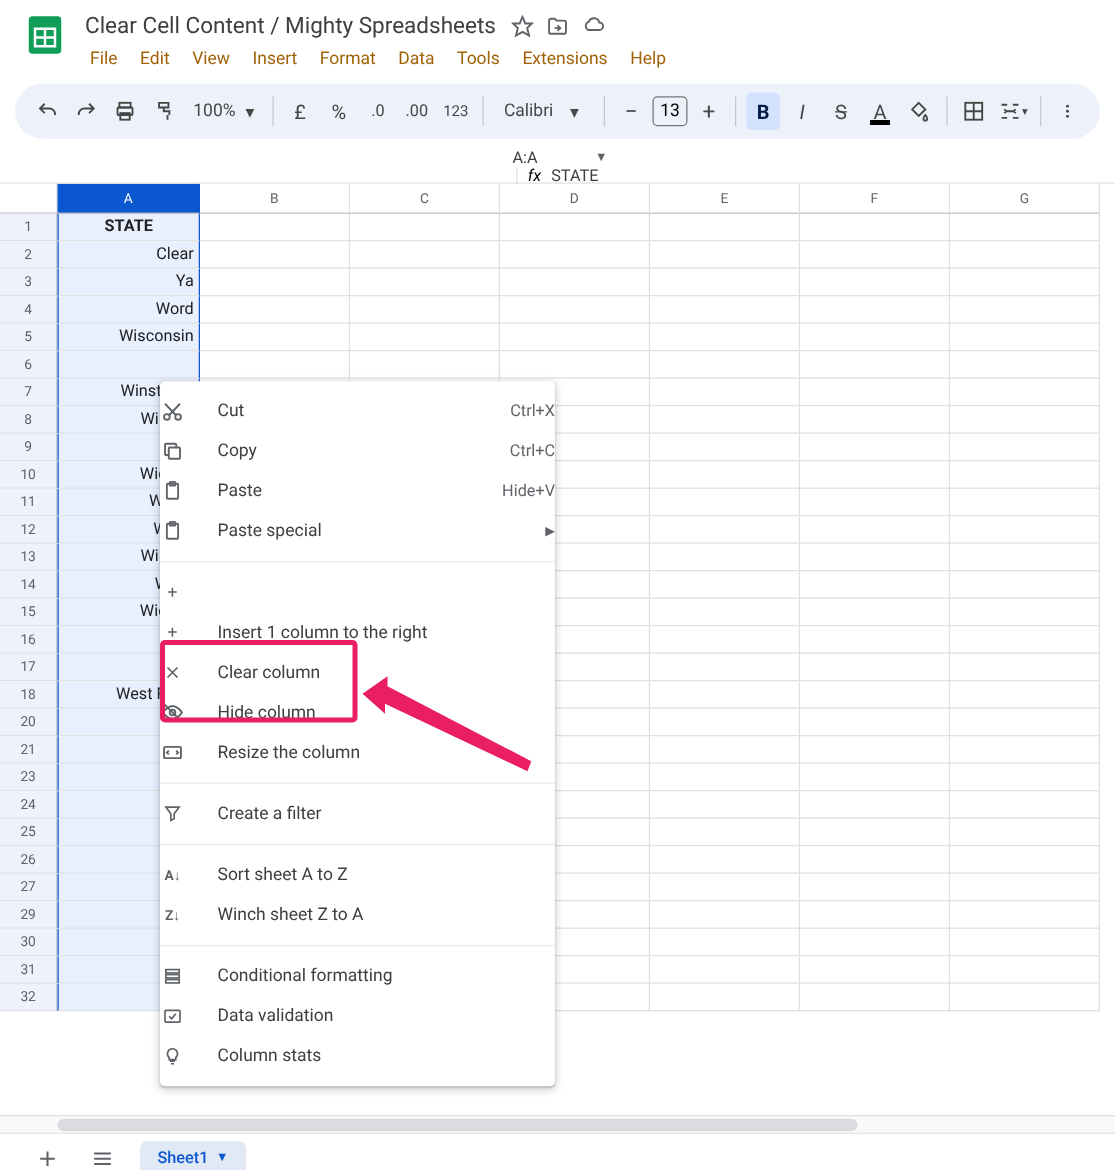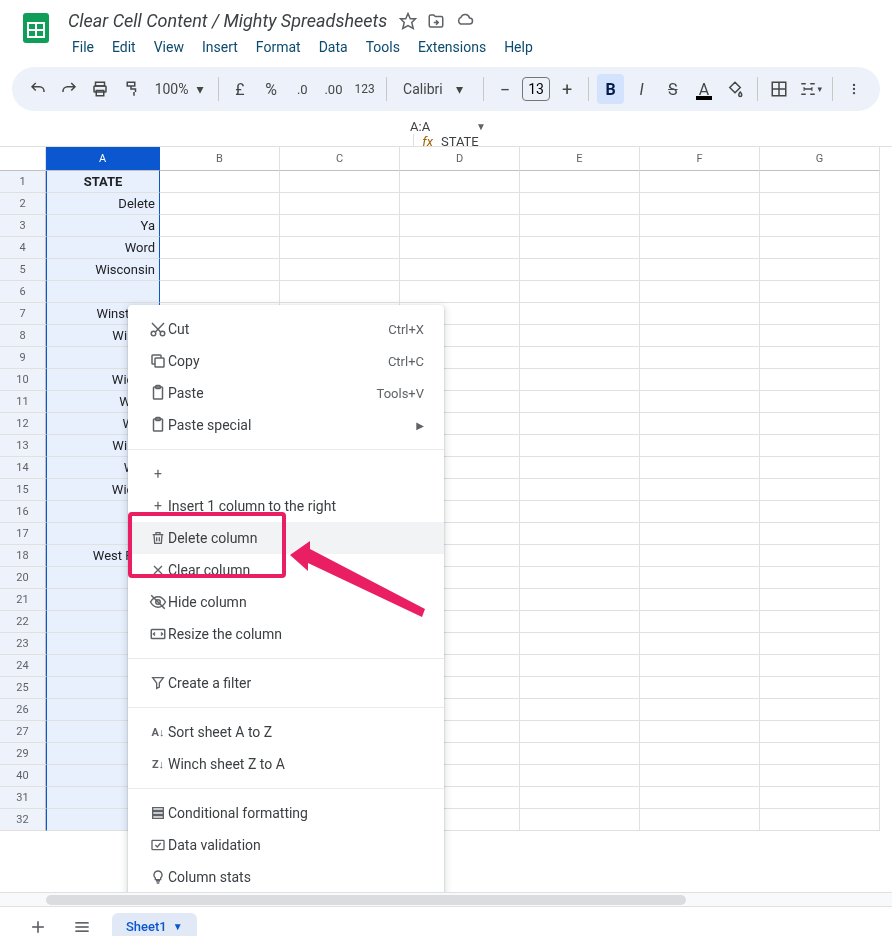--- a/index.html
+++ b/index.html
@@ -2,61 +2,61 @@
 <html><head>
 <meta charset="utf-8">
 <style>
   * { box-sizing: border-box; margin: 0; padding: 0; font-family: 'Google Sans', Roboto, Arial, sans-serif; }
   body { background: #fff; width: 892px; height: 936px; overflow: hidden; position: relative; }
 
   .header { padding: 8px 16px 0 16px; display: flex; align-items: flex-start; gap: 8px; }
   .logo { width: 40px; height: 40px; display: flex; align-items: center; justify-content: center; }
   .title-area { flex: 1; }
   .title-row { display: flex; align-items: center; gap: 8px; }
-  .doc-title { font-size: 18px; color: #3c4043; padding: 2px 4px; font-style: italic; }
+  .doc-title { font-size: 18px; color: #3c4043; padding: 2px 4px; }
   .title-icons { display: flex; gap: 10px; color: #5f6368; }
   .title-icons span { cursor: pointer; }
   .menu-bar { display: flex; gap: 2px; margin-top: 2px; }
-  .menu-item { font-size: 14px; color: #0c4a6e; padding: 4px 8px; border-radius: 4px; cursor: pointer; }
+  .menu-item { font-size: 14px; color: #a16207; padding: 4px 8px; border-radius: 4px; cursor: pointer; }
 
   .toolbar { margin: 8px 12px 0 12px; background: #edf2fa; border-radius: 24px; padding: 4px 12px; display: flex; align-items: center; gap: 4px; height: 44px; }
   .tb-btn { width: 30px; height: 30px; display: flex; align-items: center; justify-content: center; border-radius: 4px; color: #444746; cursor: pointer; font-size: 16px; }
   .tb-sep { width: 1px; height: 24px; background: #c7c7c7; margin: 0 4px; }
   .zoom { display:flex; align-items:center; gap:8px; font-size:14px; color:#444746; padding: 0 6px; cursor:pointer;}
   .font-sel { display:flex; align-items:center; gap:4px; font-size:14px; color:#444746; padding: 0 12px 0 8px; cursor:pointer; min-width:80px;}
   .font-size-group { display:flex; align-items:center; gap:0; }
   .fs-btn { width:26px; height:26px; display:flex; align-items:center; justify-content:center; color:#444746; cursor:pointer; font-size:18px;}
   .fs-input { width:28px; height:24px; border:1px solid #747775; border-radius:4px; text-align:center; font-size:14px; background:transparent; margin: 0 4px;}
   .bold-active { background: #d3e3fd; color:#041e49; font-weight:bold; }
   .text-color-btn { position:relative; }
   .text-color-underline { position:absolute; bottom:4px; left:6px; right:6px; height:4px; background:#000; }
 
   .name-box-row { display:flex; align-items:center; border-bottom:1px solid #e0e0e0; height:28px; margin-top:8px;flex-direction:column;}
   .name-box { width:96px; padding-left:12px; font-size:13px; color:#3c4043; display:flex; align-items:center; justify-content:space-between; padding-right:8px;}
   .fx-area { border-left:1px solid #e0e0e0; flex:1; display:flex; align-items:center; padding-left:8px; gap:8px;}
-  .fx-label { font-style:italic; color:#a16207; font-size:13px;}
+  .fx-label { font-style:italic; color:#000000; font-size:13px;}
   .fx-value { font-size:13px; color:#3c4043;}
 
   .grid-area { position:relative; height: 745px; overflow:hidden; }
   .col-headers { display:flex; height:24px; }
   .corner { width:46px; border-right:1px solid #e0e0e0; border-bottom:1px solid #c0c0c0; background:#fff;}
   .col-h { border-right:1px solid #e0e0e0; border-bottom:1px solid #c0c0c0; display:flex; align-items:center; justify-content:center; font-size:11px; color:#5f6368; background:#fff;}
   .col-h.sel { background:#0b57d0; color:#fff; border-right:1px solid #0b57d0;}
   .col-a { width:114px; } .col-other { width:120px; }
 
   .rows { }
   .row { display:flex; height:22px; }
   .row-h { width:46px; border-right:1px solid #c0c0c0; border-bottom:1px solid #e0e0e0; display:flex; align-items:center; justify-content:center; font-size:11px; color:#5f6368; background:#eef3fb;}
   .cell { border-right:1px solid #e0e0e0; border-bottom:1px solid #e0e0e0; font-size:13px; color:#202124; display:flex; align-items:center; padding: 0 4px; overflow:hidden; white-space:nowrap;}
   .cell.colA { width:114px; justify-content:flex-end; background:#e8f0fe; border-right:1px solid #0b57d0; border-left:1px solid #0b57d0;}
   .cell.other { width:120px; }
   .row:first-child .cell.colA { font-weight:bold; justify-content:center;}
   
   .context-menu { position:absolute; left:128px; top:158px; width:316px; background:#fff; border-radius:4px; box-shadow: 0 2px 6px 2px rgba(60,64,67,.15), 0 1px 2px rgba(60,64,67,.3); padding:8px 0; z-index:100;}
-  .cm-item { display:flex; align-items:center; height:32px; padding: 0 20px; font-size:14px; color:#3c4043; cursor:pointer; gap:0;}
+  .cm-item { display:flex; align-items:center; height:32px; padding: 0 0; font-size:14px; color:#3c4043; cursor:pointer; gap:26px;}
   .cm-icon { width:20px; display:flex; align-items:center; justify-content:center; color:#5f6368;}
   .cm-label { flex:1; }
   .cm-shortcut { color:#5f6368; font-size:13px;}
   .cm-sep { height:1px; background:#e8eaed; margin:8px 0;}
   .cm-arrow { color:#5f6368; font-size:10px;}
 
   .highlight-box { position:absolute; border:4px solid #e91e63; border-radius:4px; pointer-events:none; z-index:101;}
   .arrow-annotation { position:absolute; z-index:102; pointer-events:none;}
 
   .hscroll { height:14px; background:#f8f9fa; border-top:1px solid #e0e0e0; position:relative;}
@@ -230,21 +230,21 @@
         <div class="cell colA" style="font-weight: bold;">STATE</div>
         <div class="cell other"></div>
         <div class="cell other"></div>
         <div class="cell other"></div>
         <div class="cell other"></div>
         <div class="cell other"></div>
         <div class="cell other"></div>
       </div>
       <div class="row">
         <div class="row-h">2</div>
-        <div class="cell colA">Delete</div>
+        <div class="cell colA">Clear</div>
         <div class="cell other"></div>
         <div class="cell other"></div>
         <div class="cell other"></div>
         <div class="cell other"></div>
         <div class="cell other"></div>
         <div class="cell other"></div>
       </div>
       <div class="row">
         <div class="row-h">3</div>
         <div class="cell colA">Ya</div>
@@ -419,30 +419,20 @@
         <div class="row-h">21</div>
         <div class="cell colA">Way</div>
         <div class="cell other"></div>
         <div class="cell other"></div>
         <div class="cell other"></div>
         <div class="cell other"></div>
         <div class="cell other"></div>
         <div class="cell other"></div>
       </div>
       <div class="row">
-        <div class="row-h">22</div>
-        <div class="cell colA"></div>
-        <div class="cell other"></div>
-        <div class="cell other"></div>
-        <div class="cell other"></div>
-        <div class="cell other"></div>
-        <div class="cell other"></div>
-        <div class="cell other"></div>
-      </div>
-      <div class="row">
         <div class="row-h">23</div>
         <div class="cell colA"></div>
         <div class="cell other"></div>
         <div class="cell other"></div>
         <div class="cell other"></div>
         <div class="cell other"></div>
         <div class="cell other"></div>
         <div class="cell other"></div>
       </div>
       <div class="row">
@@ -489,21 +479,21 @@
         <div class="row-h">29</div>
         <div class="cell colA"></div>
         <div class="cell other"></div>
         <div class="cell other"></div>
         <div class="cell other"></div>
         <div class="cell other"></div>
         <div class="cell other"></div>
         <div class="cell other"></div>
       </div>
       <div class="row">
-        <div class="row-h">40</div>
+        <div class="row-h">30</div>
         <div class="cell colA"></div>
         <div class="cell other"></div>
         <div class="cell other"></div>
         <div class="cell other"></div>
         <div class="cell other"></div>
         <div class="cell other"></div>
         <div class="cell other"></div>
       </div>
       <div class="row">
         <div class="row-h">31</div>
@@ -550,47 +540,39 @@
         <span class="cm-shortcut">Ctrl+C</span>
       </div>
     <div class="cm-item">
         <span class="cm-icon">
           <svg width="18" height="18" viewBox="0 0 24 24" fill="none" stroke="currentColor" stroke-width="2">
             <rect x="6" y="4" width="12" height="16" rx="1"></rect>
             <rect x="9" y="2" width="6" height="4" rx="1"></rect>
           </svg>
         </span>
         <span class="cm-label">Paste</span>
-        <span class="cm-shortcut">Tools+V</span>
+        <span class="cm-shortcut">Hide+V</span>
       </div>
     <div class="cm-item">
         <span class="cm-icon">
           <svg width="18" height="18" viewBox="0 0 24 24" fill="none" stroke="currentColor" stroke-width="2">
             <rect x="6" y="4" width="12" height="16" rx="1"></rect>
             <rect x="9" y="2" width="6" height="4" rx="1"></rect>
           </svg>
         </span>
         <span class="cm-label">Paste special</span>
         <span class="cm-arrow">▶</span>
       </div>
     <div class="cm-sep"></div>
     <div class="cm-item">
         <span class="cm-icon">+</span>
       </div>
     <div class="cm-item">
         <span class="cm-icon">+</span>
         <span class="cm-label">Insert 1 column to the right</span>
-      </div>
-    <div class="cm-item" style="background:#f1f3f4">
-        <span class="cm-icon">
-          <svg width="16" height="16" viewBox="0 0 24 24" fill="none" stroke="currentColor" stroke-width="2">
-            <path d="M4 7h16M9 7V4h6v3M6 7l1 13h10l1-13M10 11v6M14 11v6"></path>
-          </svg>
-        </span>
-        <span class="cm-label">Delete column</span>
       </div>
     <div class="cm-item">
         <span class="cm-icon">
           <svg width="16" height="16" viewBox="0 0 24 24" fill="none" stroke="currentColor" stroke-width="2">
             <path d="M6 6l12 12M18 6L6 18"></path>
           </svg>
         </span>
         <span class="cm-label">Clear column</span>
       </div>
     <div class="cm-item">

